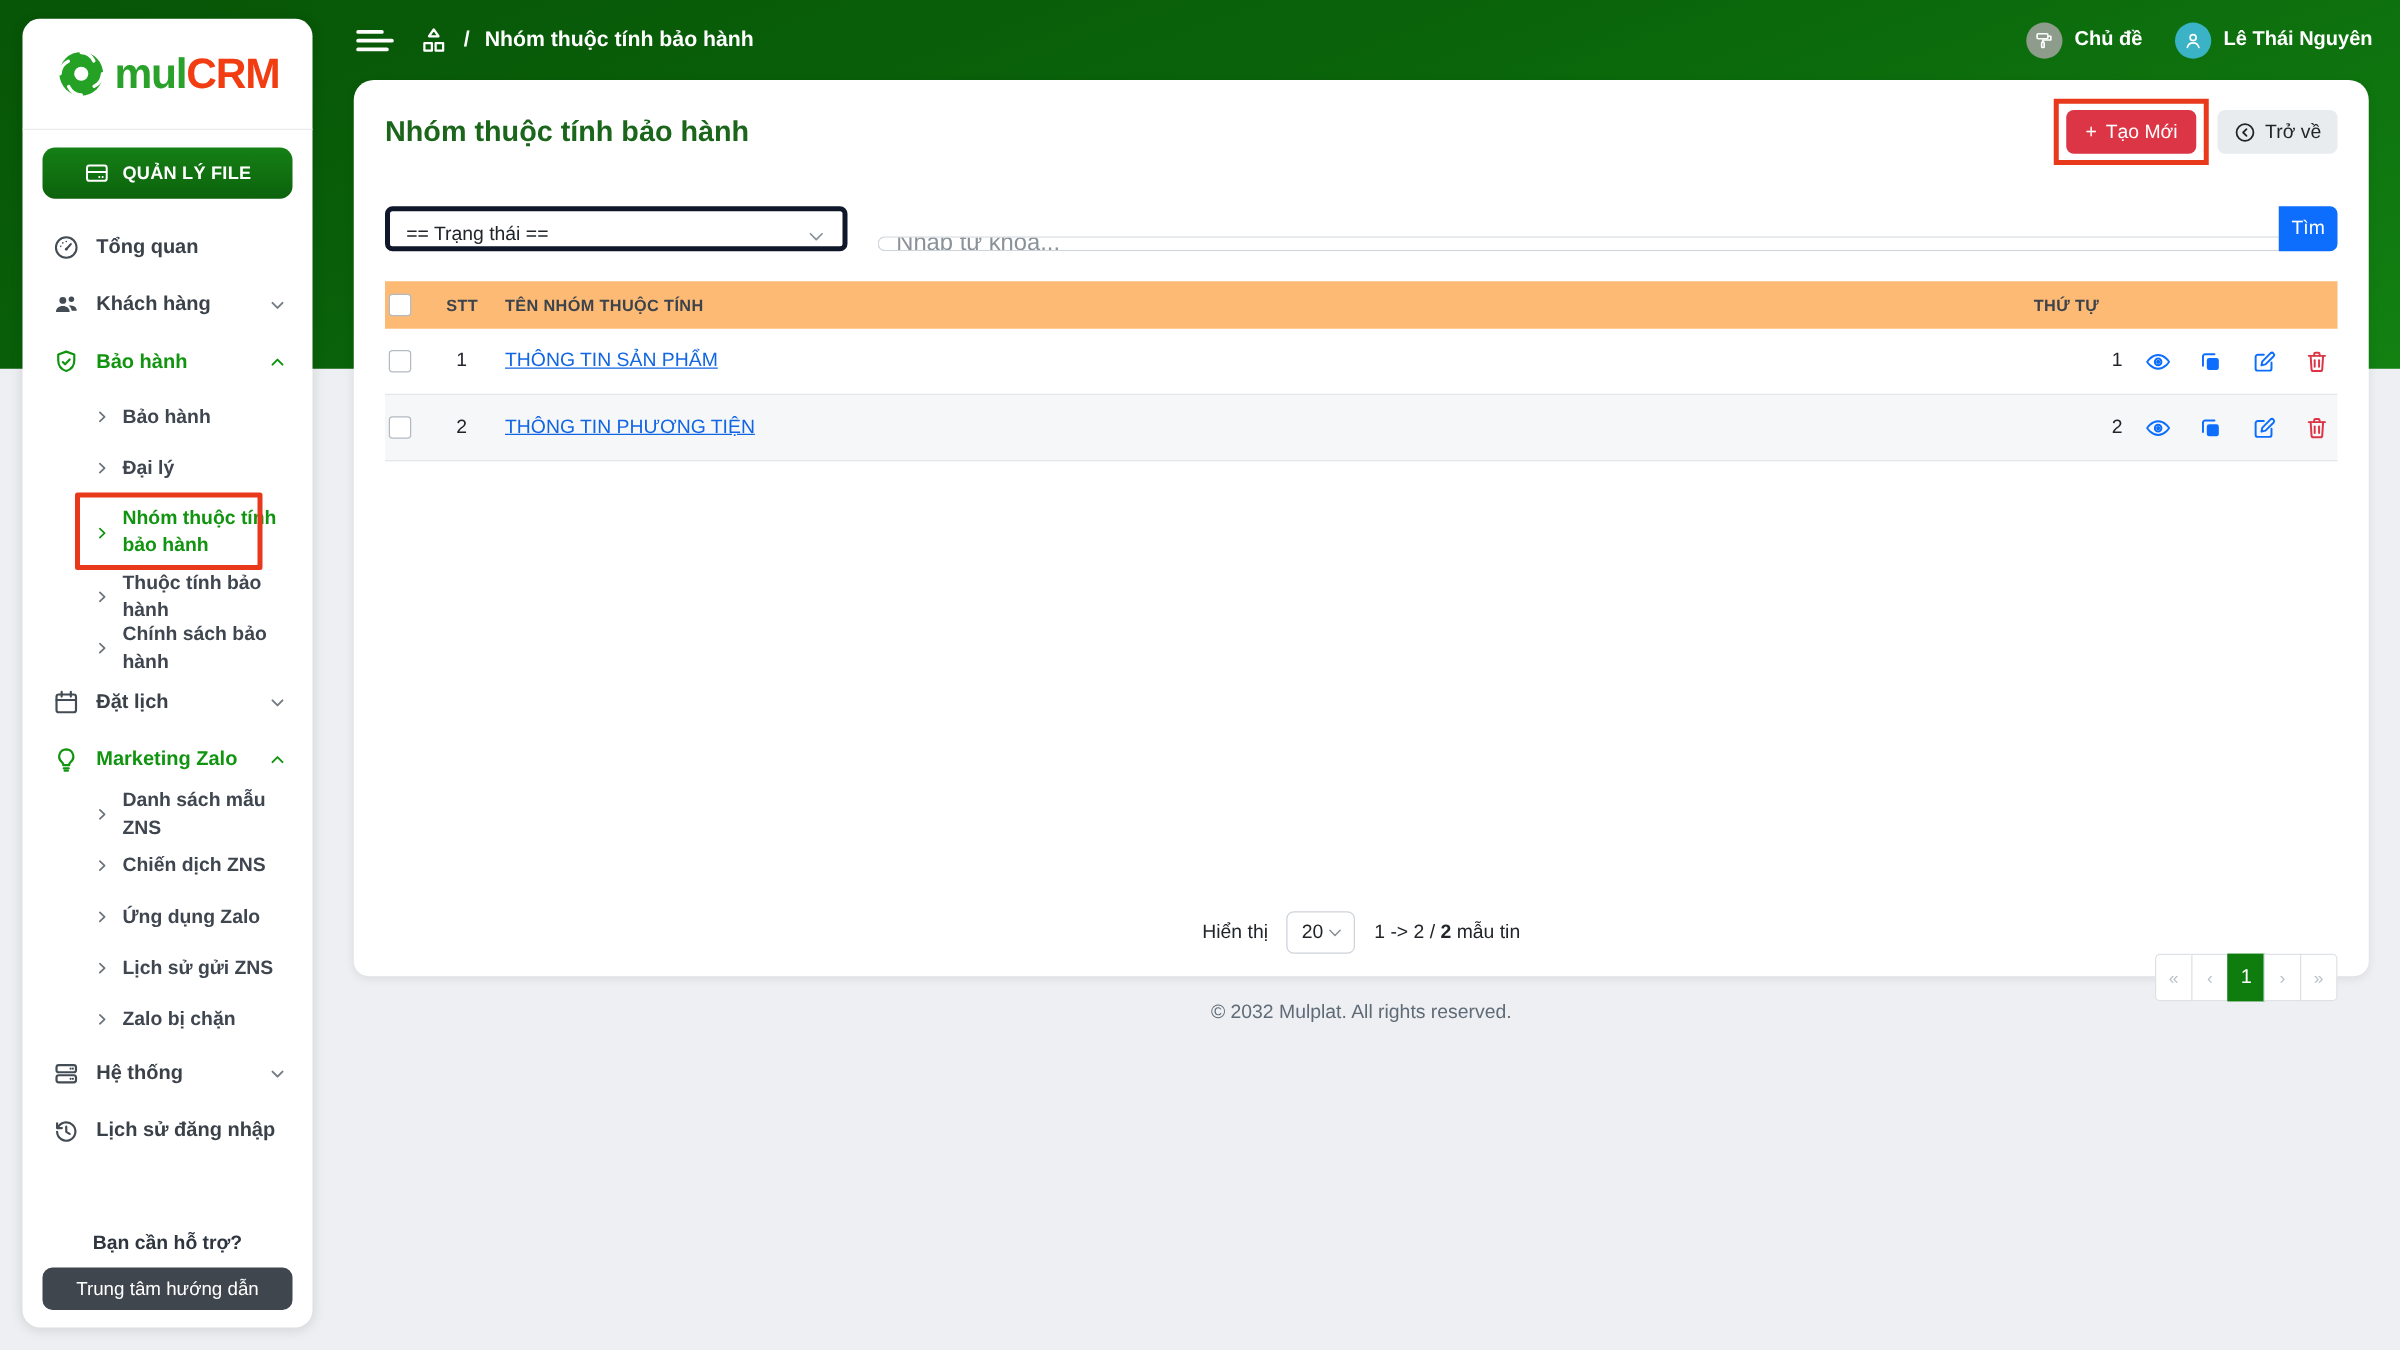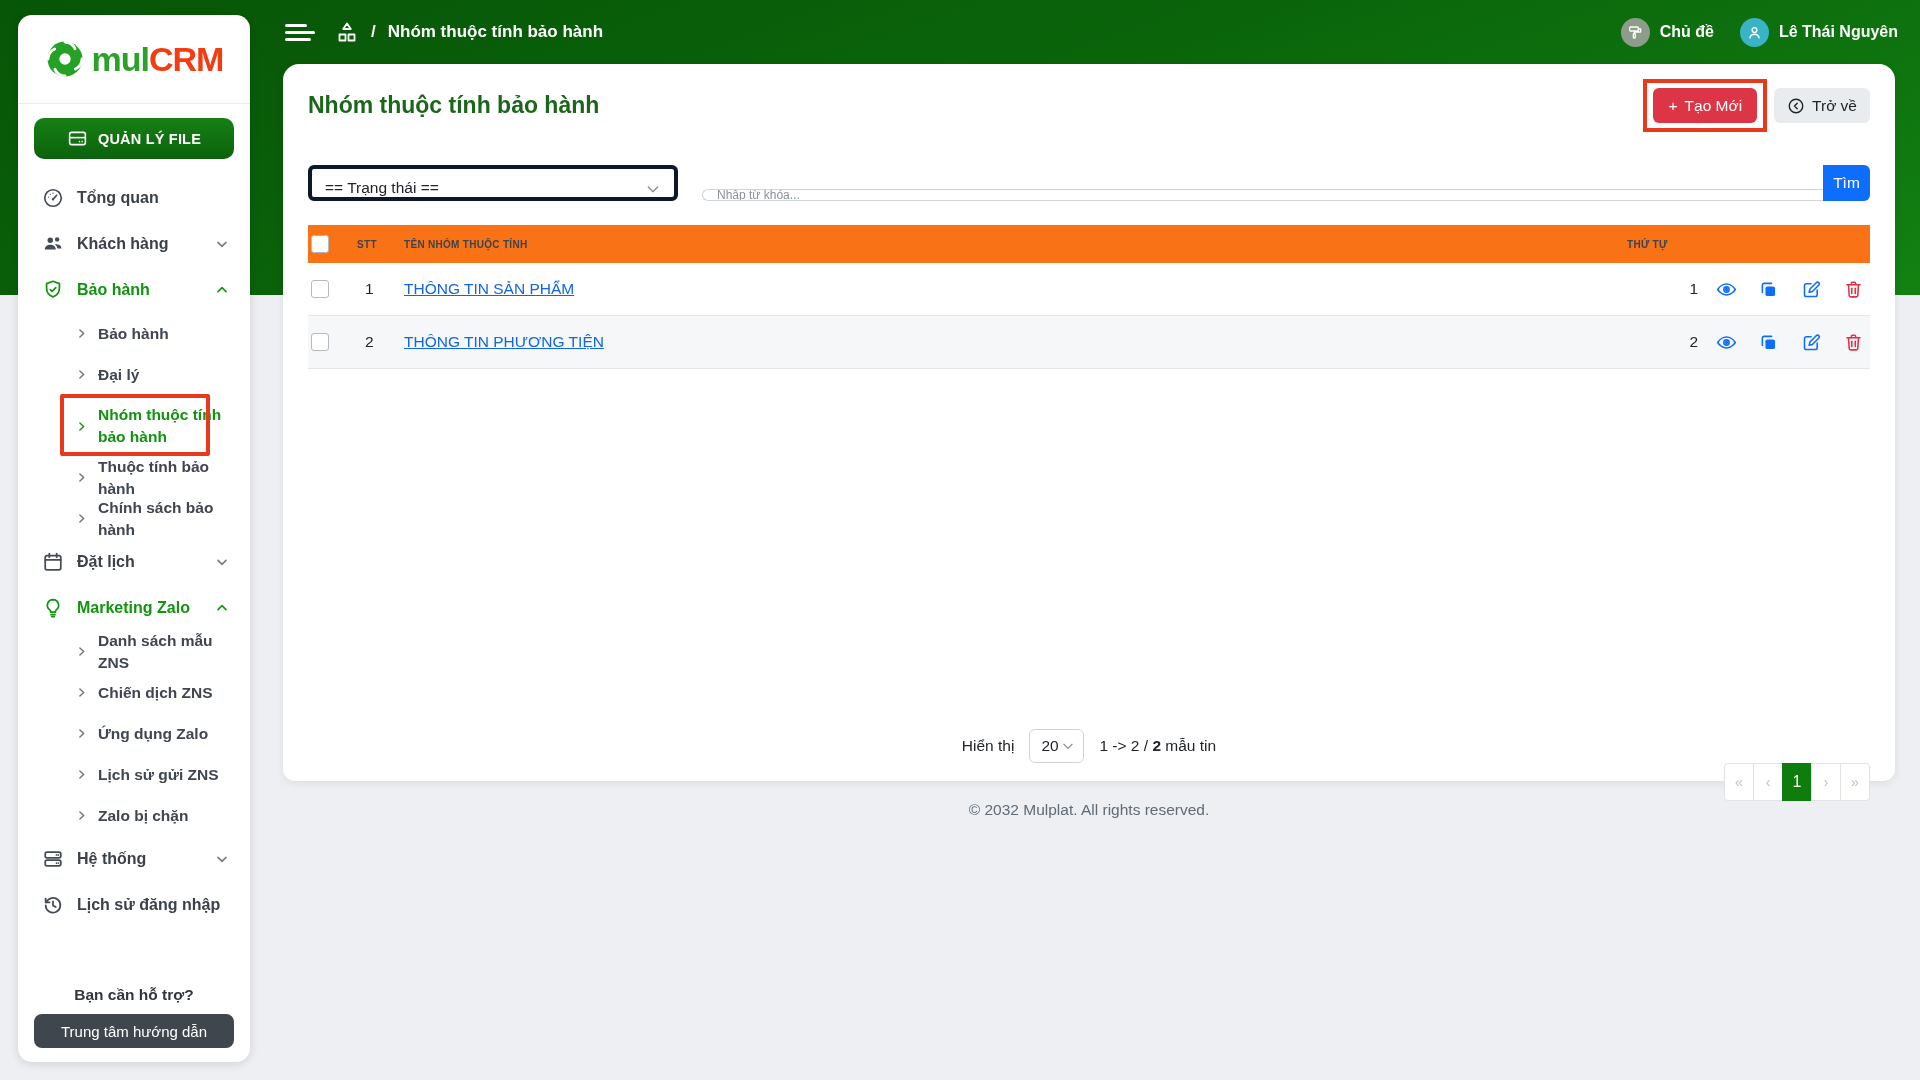--- a/index.html
+++ b/index.html
@@ -90,29 +90,29 @@
   
   .filter-row { margin-top:42px; display:flex; height:36px; }
   .select-box {
     width:370px; border:4px solid #0f172a; border-radius:6px; background:#fff;
     display:flex; align-items:flex-end; padding:0 13px; font-size:15.5px; color:#212529; cursor:pointer;
   }
   .select-box .sel-ch { margin-left:auto; color:#868e96; width:16px; height:16px; }
   .input-group { flex:1; margin-left:24px; display:flex; }
   .kw-input {
     flex:1; border:1px solid #ced4da; border-right:none; border-radius:6px 0 0 6px;
-    padding:0 14px; font-size:12px; font-family:inherit; color:#212529; outline:none;margin-top:24px;
+    padding:0 14px; font-size:19px; font-family:inherit; color:#212529; outline:none;margin-top:24px;
   }
   .kw-input::placeholder { color:#8a9299; }
   .btn-search { background:#0d6efd; color:#fff; border:none; border-radius:0 6px 6px 0; width:47px; font-size:15.5px; font-family:inherit; cursor:pointer; }
 
   
   .tbl { margin-top:19px; }
   .tr { display:flex; align-items:center; }
-  .thead { background:#f97316; height:38px; color:#3c434b; font-size:10px; font-weight:700; letter-spacing:.3px;margin-top:24px; }
+  .thead { background:#fdba74; height:38px; color:#3c434b; font-size:13px; font-weight:700; letter-spacing:.3px;margin-top:24px; }
   .trow { height:53px; border-bottom:1px solid #e4e7ea; font-size:15.5px; color:#212529; }
   .trow.striped { background:#f6f7f9; }
   .col-check { width:48px; display:flex; align-items:center; }
   .col-stt { width:48px; padding-left:1px; }
   .trow .col-stt { padding-left:9px; }
   .col-name { flex:1; }
   .col-order { width:85px; }
   .thead .col-order { padding-left:2px; }
   .trow .col-order { text-align:right; padding-right:12px; }
   .col-actions { width:160px; display:flex; align-items:center; justify-content:space-between; padding:0 6px; }

